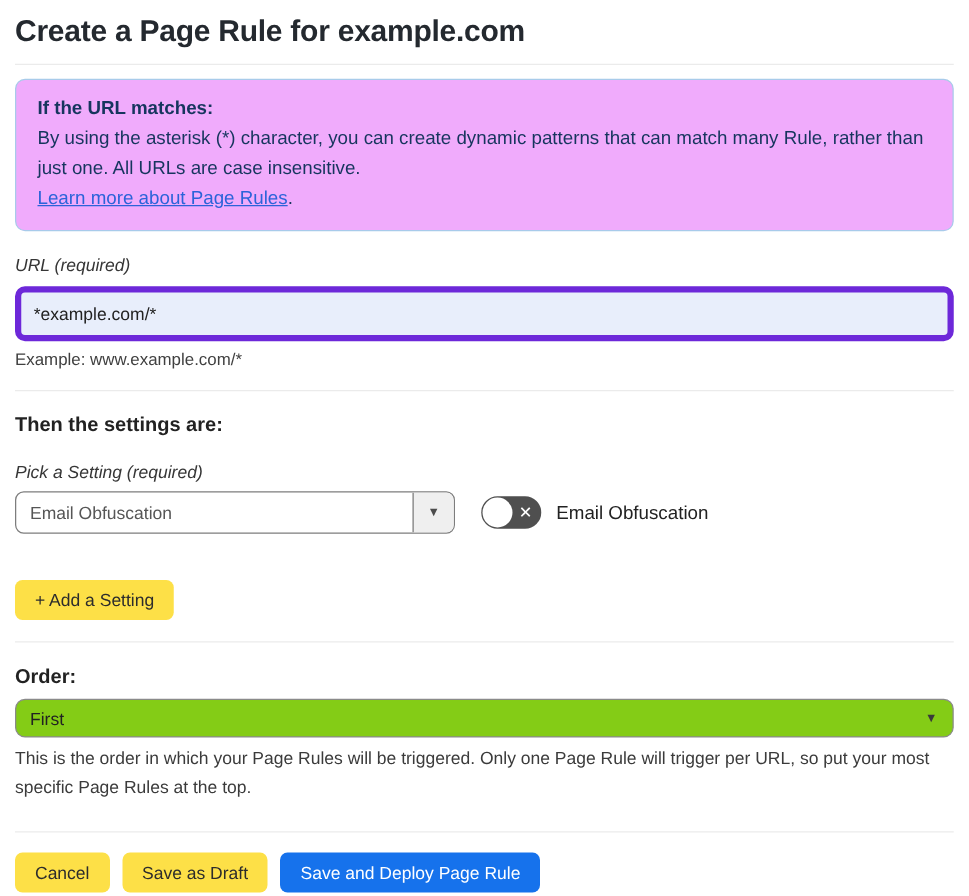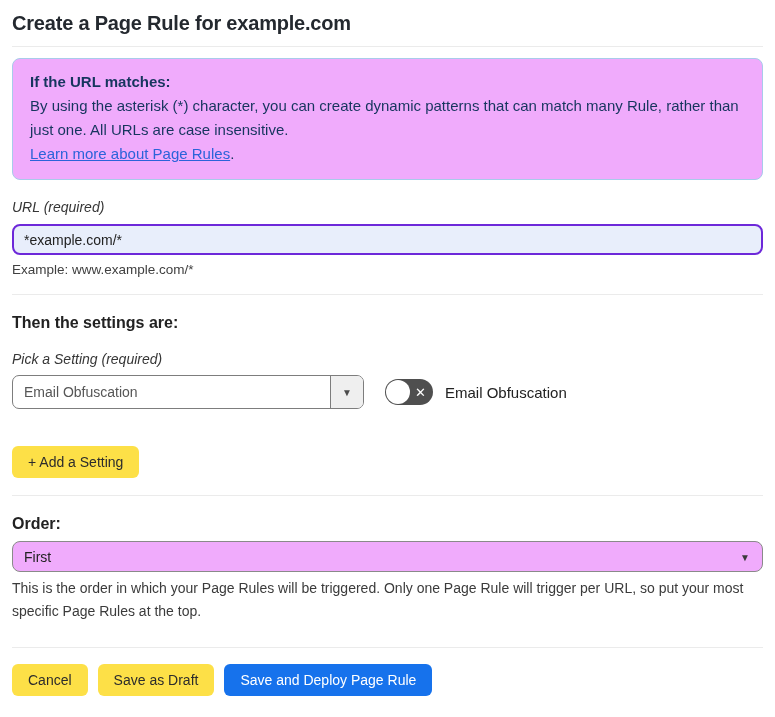--- a/index.html
+++ b/index.html
@@ -7,21 +7,21 @@
   body {
     width: 775px;
     height: 717px;
     font-family: "Liberation Sans", sans-serif;
     color: #24292f;
     overflow: hidden;
   }
   .container { padding: 10px 12px 0 12px; }
 
   h1.page-title {
-    font-size: 20px;
+    font-size: 24px;
     font-weight: 700;
     color: #24292f;
     letter-spacing: -0.2px;
     padding-top: 2px;
   }
 
   .divider {
     border: none;
     border-top: 1px solid #ebebeb;
     height: 0;
@@ -49,23 +49,23 @@
     margin-top: 19px;
     font-size: 14px;
     color: #363636;
     font-style: italic;
   }
 
   .url-input {
     display: block;
     margin-top: 9px;
     width: 100%;
-    height: 31px;
+    height: 44px;
     background: #e8eefb;
-    border: 2px solid #6d28d9;
+    border: 5px solid #6d28d9;
     border-radius: 8px;
     padding: 0 10px;
     font-family: "Liberation Sans", sans-serif;
     font-size: 14px;
     color: #222222;
     outline: none;
   }
 
   .helper-text {
     margin-top: 7px;
@@ -178,21 +178,21 @@
   }
   .add-setting-btn { margin-top: 37px; }
 
   .full-select {
     margin-top: 8px;
     position: relative;
     width: 100%;
     height: 31px;
     border: 1px solid #8a8a8a;
     border-radius: 8px;
-    background: #f0abfc;
+    background: #84cc16;
     display: flex;
     align-items: center;
     padding: 0 30px 0 11px;
     font-size: 14px;
     color: #222222;
     cursor: pointer;
   }
   .full-select .full-select-arrow {
     position: absolute;
     right: 12px;

